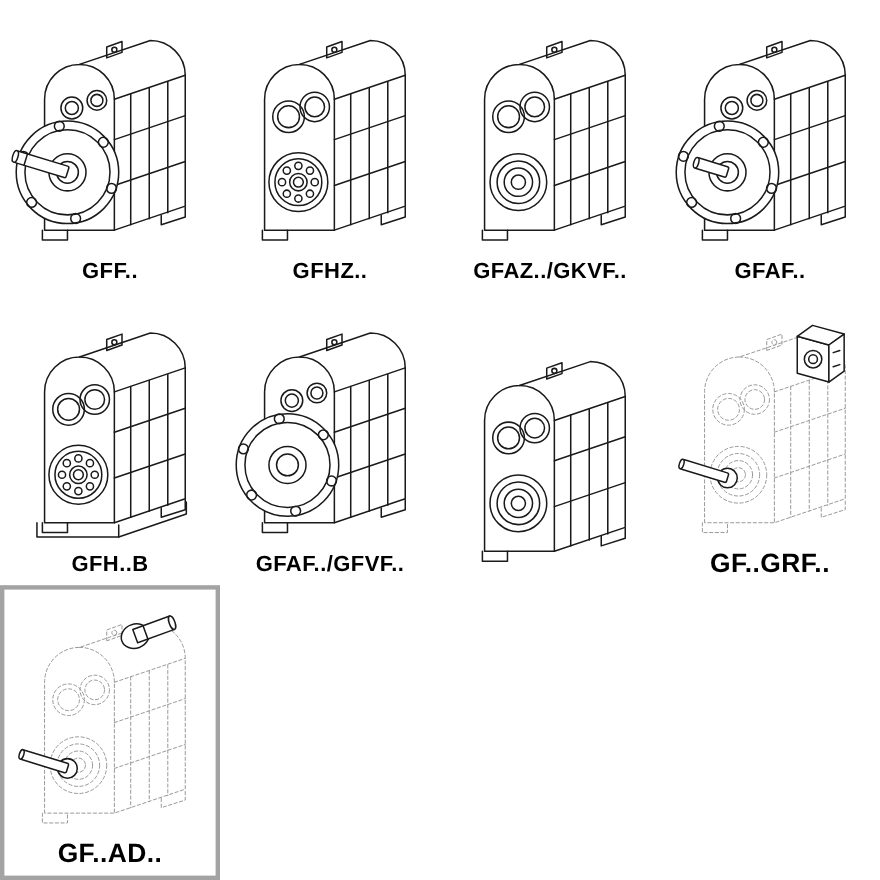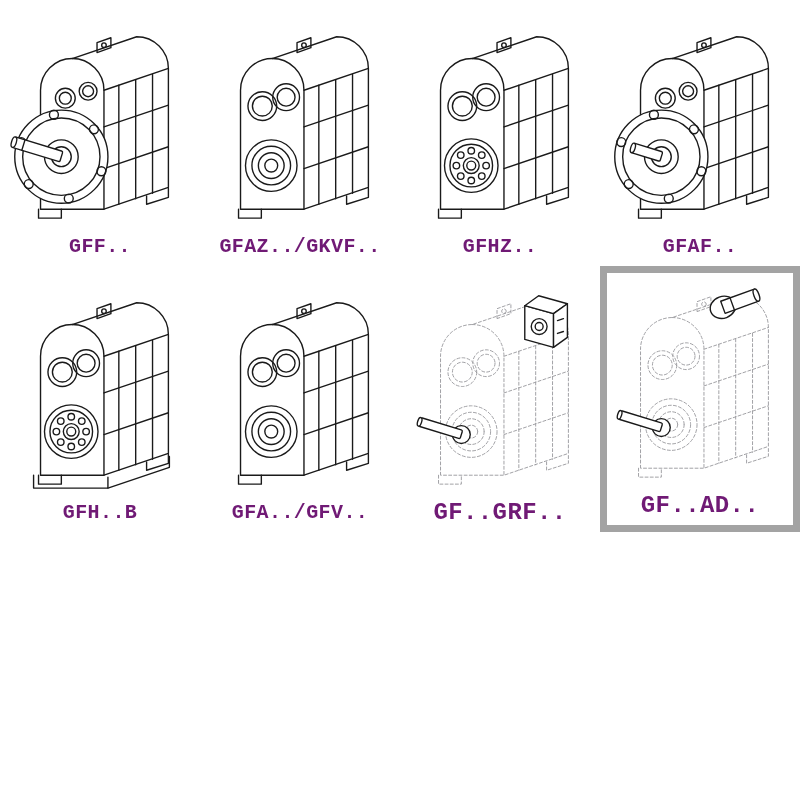--- a/index.html
+++ b/index.html
@@ -1,23 +1,23 @@
 <!DOCTYPE html>
 <html><head>
 <meta charset="utf-8">
 <style>
   html,body{margin:0;padding:0;background:#ffffff;}
   .page{width:800px;height:800px;background:#fff;overflow:hidden;}
   .grid{width:800px;height:800px;display:grid;grid-template-columns:repeat(4,200px);grid-template-rows:266px 266px 268px;}
   .cell{margin:0;display:flex;flex-direction:column;align-items:center;justify-content:flex-end;
         padding:0 0 6px 0;box-sizing:border-box;}
-  .cell.bordered{border:7px solid #a3a3a3;}
+  .cell.bordered{border:4px solid #a3a3a3;}
   .drawing{width:190px;height:228px;flex:0 0 auto;display:block;}
-  .label{font-family:Liberation Mono, monospace;font-weight:700;font-size:20px;
-         color:#701a75;text-align:right;letter-spacing:.4px;line-height:26px;margin:0;white-space:nowrap;}
+  .label{font-family:Liberation Sans, sans-serif;font-weight:700;font-size:20px;
+         color:#000000;text-align:right;letter-spacing:.4px;line-height:26px;margin:0;white-space:nowrap;}
   .label.lbl-lg{font-size:24px;}
   .st{fill:none;stroke-linejoin:round;stroke-linecap:round;}
   .st.solid{stroke:#1a1a1a;stroke-width:1.4;}
   .st.dashed{stroke:#97979b;stroke-width:.9;stroke-dasharray:3 2.2;}
   .defs-svg{position:absolute;width:0;height:0;overflow:hidden;}
 </style>
 </head>
 <body>
 
 <svg class="defs-svg" aria-hidden="true">
@@ -144,34 +144,34 @@
             <use href="#d-shaft-long"></use>
           </g>
         </svg>
         <figcaption class="label">GFF..</figcaption>
       </figure>
       <figure class="cell">
         <svg class="drawing" viewBox="0 0 190 230">
           <g class="st solid">
             <use href="#d-housing"></use>
             <use href="#d-bores"></use>
+            <use href="#d-bearing"></use>
+          </g>
+        </svg>
+        <figcaption class="label">GFHZ..</figcaption>
+      </figure>
+      <figure class="cell">
+        <svg class="drawing" viewBox="0 0 190 230">
+          <g class="st solid">
+            <use href="#d-housing"></use>
+            <use href="#d-bores"></use>
             <use href="#d-rings"></use>
           </g>
         </svg>
         <figcaption class="label">GFAZ../GKVF..</figcaption>
-      </figure>
-      <figure class="cell">
-        <svg class="drawing" viewBox="0 0 190 230">
-          <g class="st solid">
-            <use href="#d-housing"></use>
-            <use href="#d-bores"></use>
-            <use href="#d-bearing"></use>
-          </g>
-        </svg>
-        <figcaption class="label">GFHZ..</figcaption>
       </figure>
       <figure class="cell">
         <svg class="drawing" viewBox="0 0 190 230">
           <g class="st solid">
             <use href="#d-housing"></use>
             <use href="#d-smallbores"></use>
             <use href="#d-flange"></use>
             <use href="#d-shaft-stub"></use>
           </g>
         </svg>
@@ -185,25 +185,34 @@
             <use href="#d-bearing"></use>
             <use href="#d-base"></use>
           </g>
         </svg>
         <figcaption class="label">GFH..B</figcaption>
       </figure>
       <figure class="cell">
         <svg class="drawing" viewBox="0 0 190 230">
           <g class="st solid">
             <use href="#d-housing"></use>
-            <use href="#d-bores"></use>
-            <use href="#d-rings"></use>
-          </g>
-        </svg>
-        <figcaption class="label">GFA../GFV..</figcaption>
+            <use href="#d-smallbores"></use>
+            <use href="#d-flange"></use>
+          </g>
+        </svg>
+        <figcaption class="label">GFAF../GFVF..</figcaption>
+      </figure>
+      <figure class="cell">
+        <svg class="drawing" viewBox="0 0 190 230">
+          <g class="st solid">
+            <use href="#d-housing"></use>
+            <use href="#d-bores"></use>
+            <use href="#d-rings"></use>
+          </g>
+        </svg>
       </figure>
       <figure class="cell">
         <svg class="drawing" viewBox="0 0 190 230">
           <g class="st dashed">
             <use href="#d-housing"></use>
             <use href="#d-bores"></use>
             <use href="#d-rings"></use>
           </g>
           <g class="st solid">
             <use href="#d-grf"></use>

